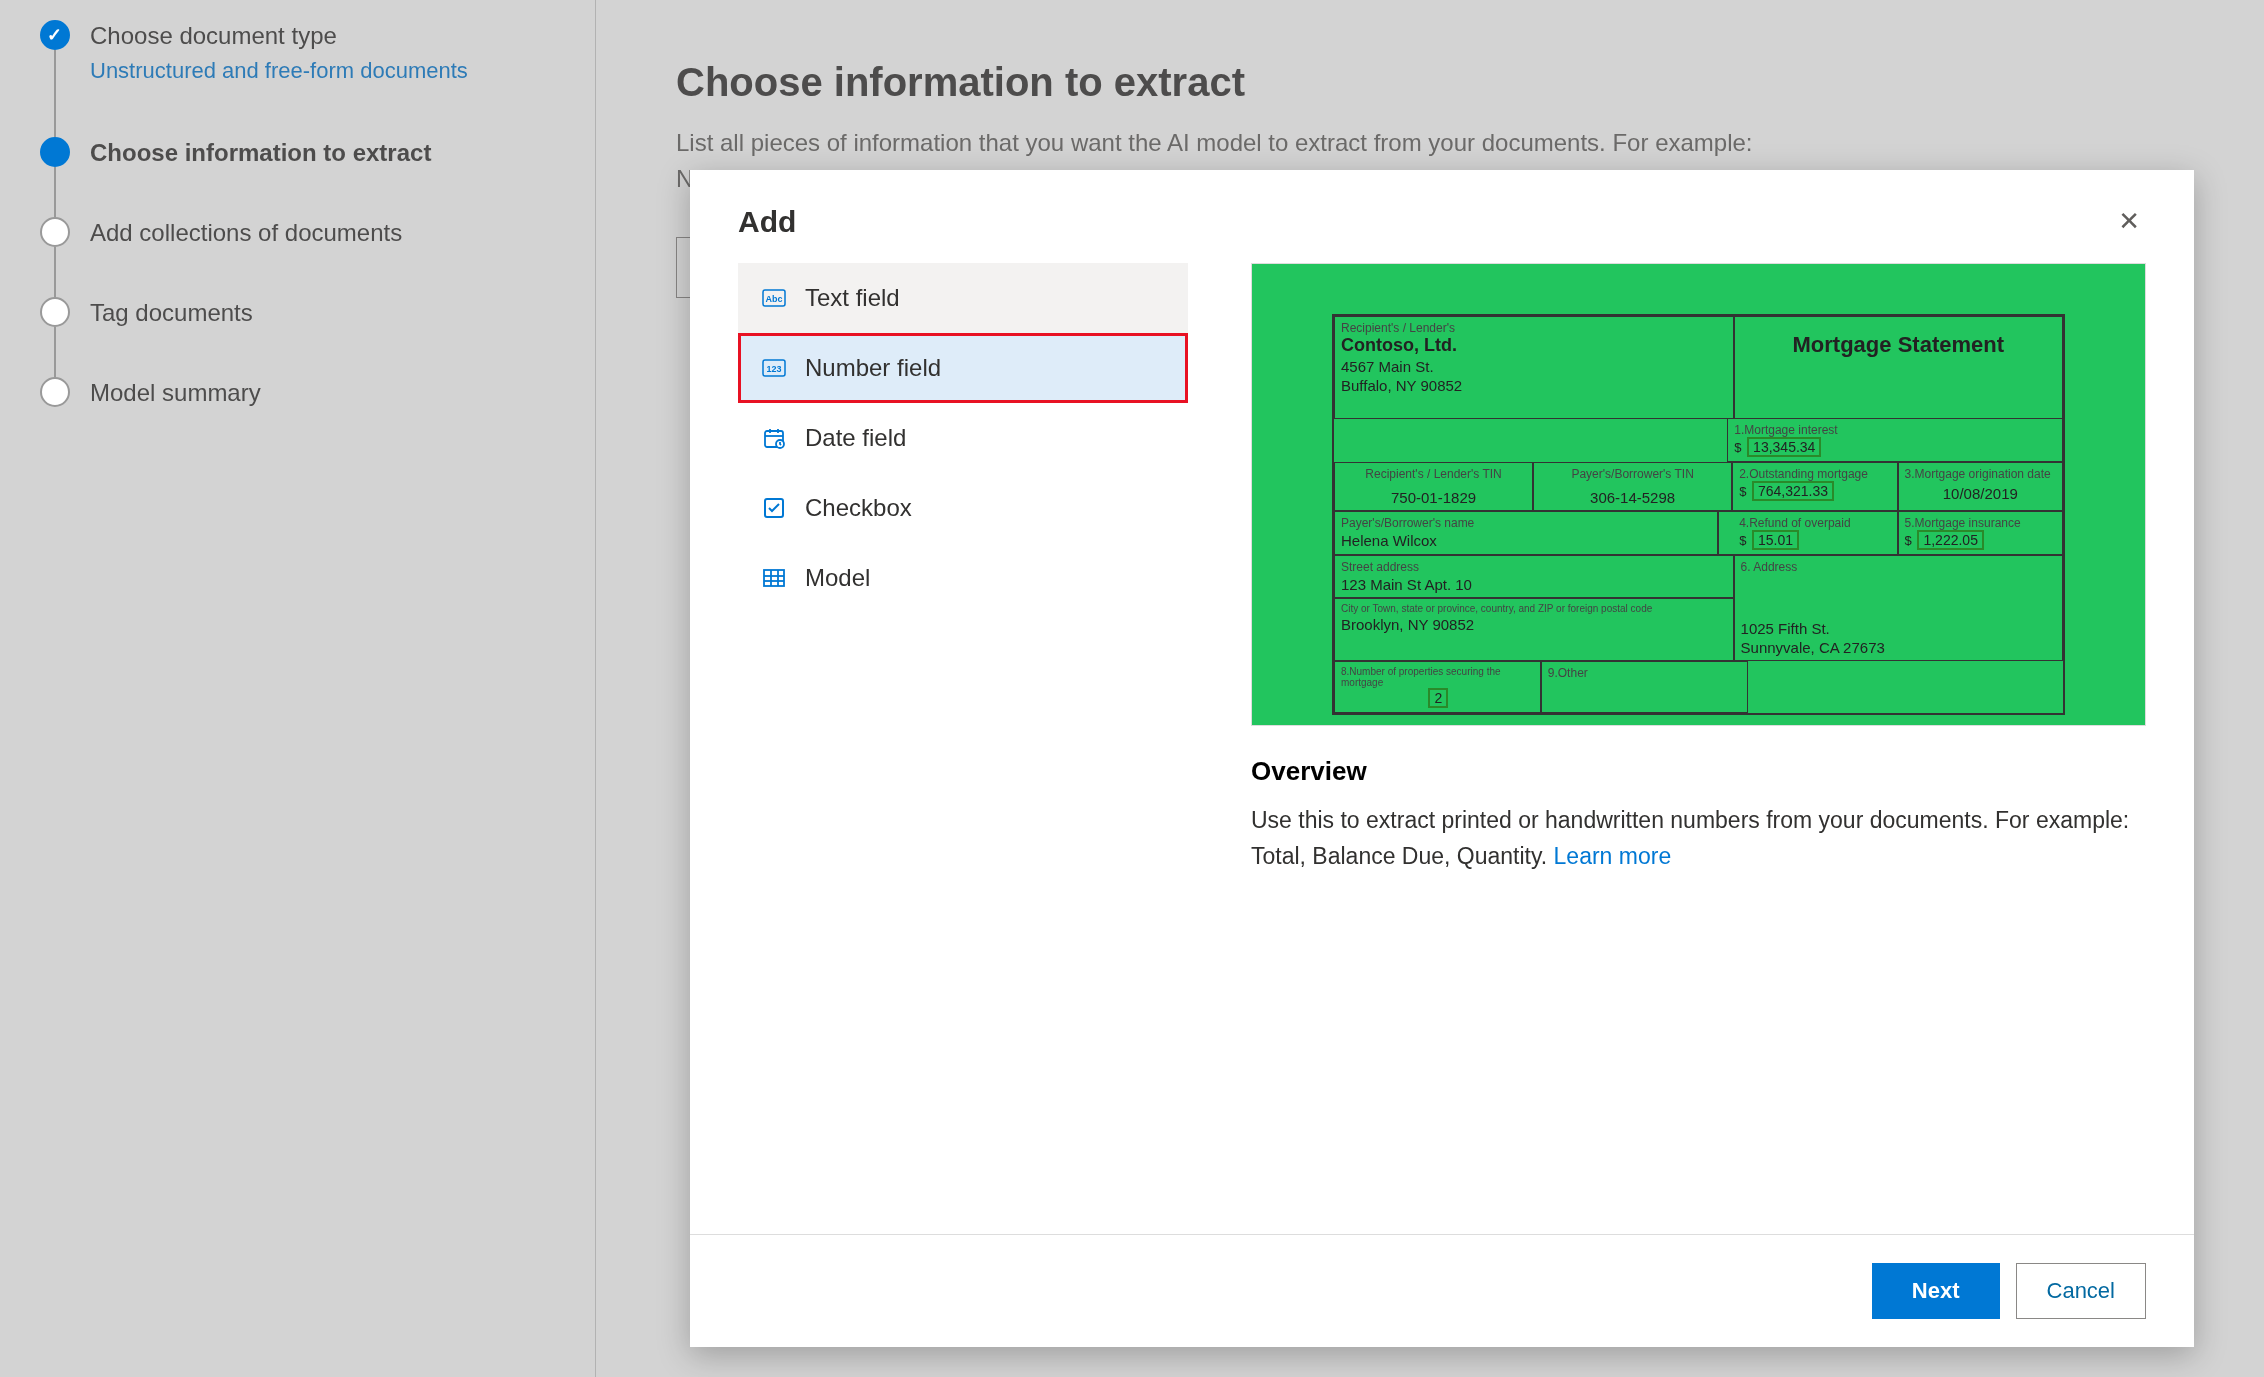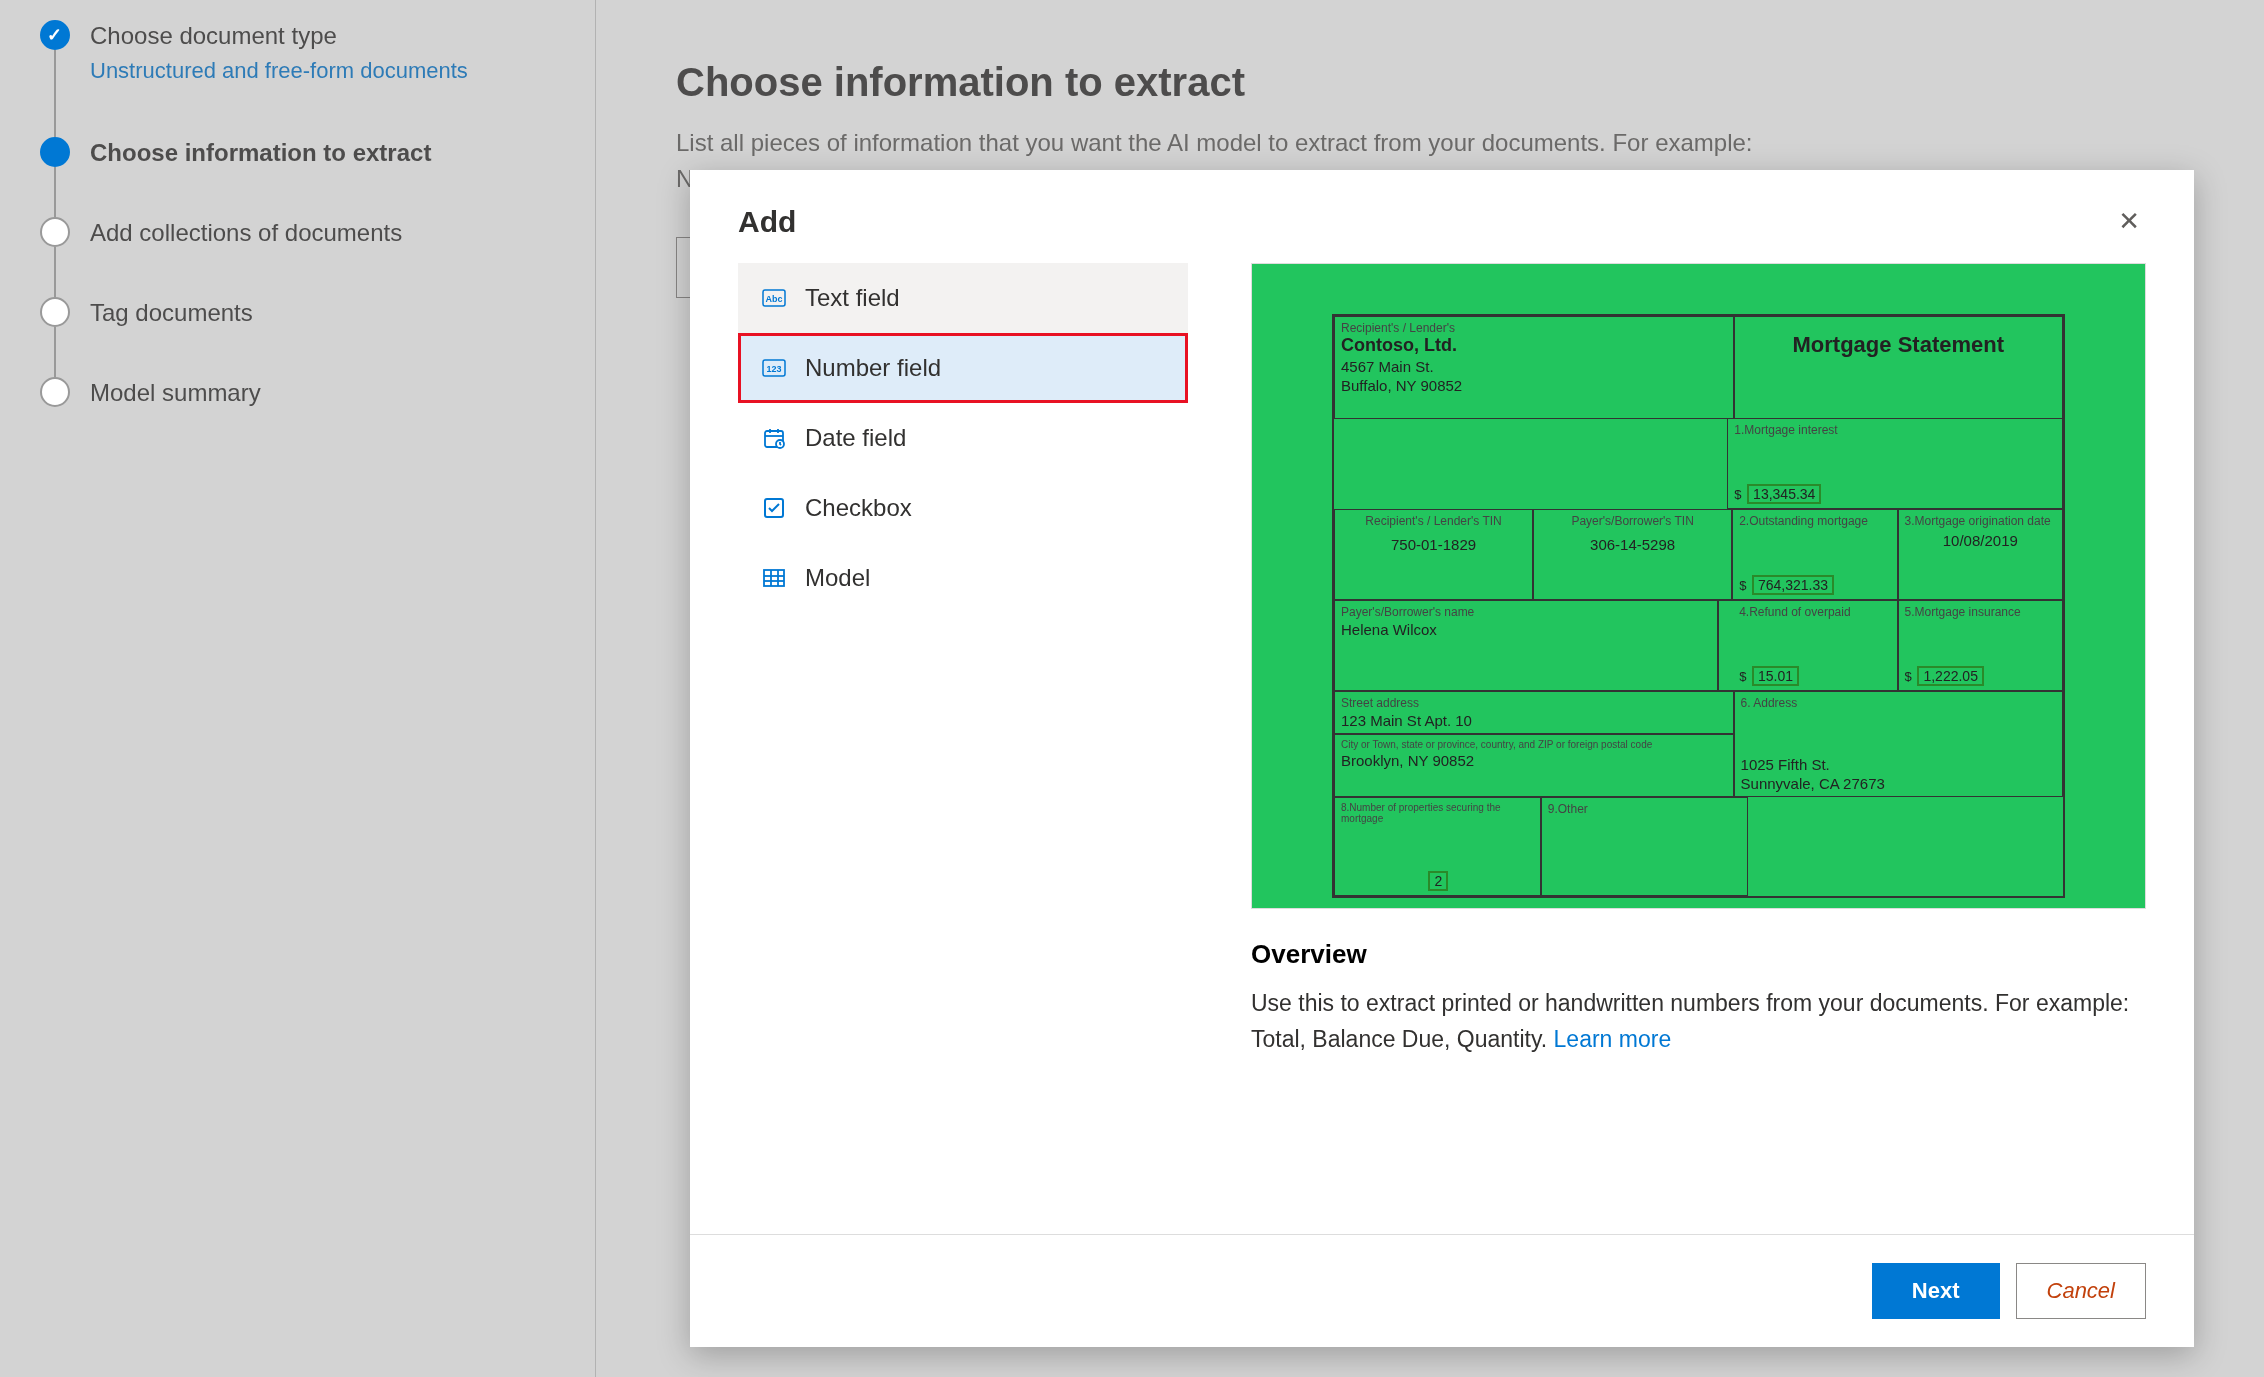--- a/index.html
+++ b/index.html
@@ -51,25 +51,25 @@
     .preview-overview a { color: #0078d4; text-decoration: none; margin-top: 32px; }
     
     
     .doc { border: 2px solid #333; font-size: 13px; color: #222; margin: 0 70px; }
     .doc-row { display: flex; }
     .doc-cell { border: 1px solid #333; padding: 4px 6px; }
     .doc-label { font-size: 12px; color: #444; }
     .doc-val { font-size: 15px; margin-top: 2px; }
     .doc-title { font-size: 18px; font-weight: bold; }
     .doc-title2 { font-size: 22px; font-weight: bold; text-align: center; line-height: 1.3; }
-    .num-box { display: inline-block; border: 2px solid #2a8a2a; padding: 0 4px; font-size: 14px; margin-left: 2px; margin-top: 47px; }
+    .num-box { display: inline-block; border: 2px solid #2a8a2a; padding: 0 4px; font-size: 14px; margin-left: 2px; }
     
     .modal-footer { border-top: 1px solid #ddd; padding: 28px 48px; display: flex; justify-content: flex-end; gap: 16px; }
     .btn-primary { background: #0078d4; color: #fff; border: none; padding: 14px 40px; font-size: 22px; font-weight: 600; cursor: pointer; }
-    .btn-secondary { background: #fff; color: #c2410c; border: 1px solid #8a8886; padding: 14px 30px; font-size: 22px; cursor: pointer; font-style: italic; }
+    .btn-secondary { background: #fff; color: #0369a1; border: 1px solid #8a8886; padding: 14px 30px; font-size: 22px; cursor: pointer; }
   </style>
 </head>
 <body>
 
 <div class="bg-layer">
   <div class="sidebar">
     <ul class="step-list">
       <li class="step">
         <div class="step-marker done"></div>
         <div class="step-line"></div>

